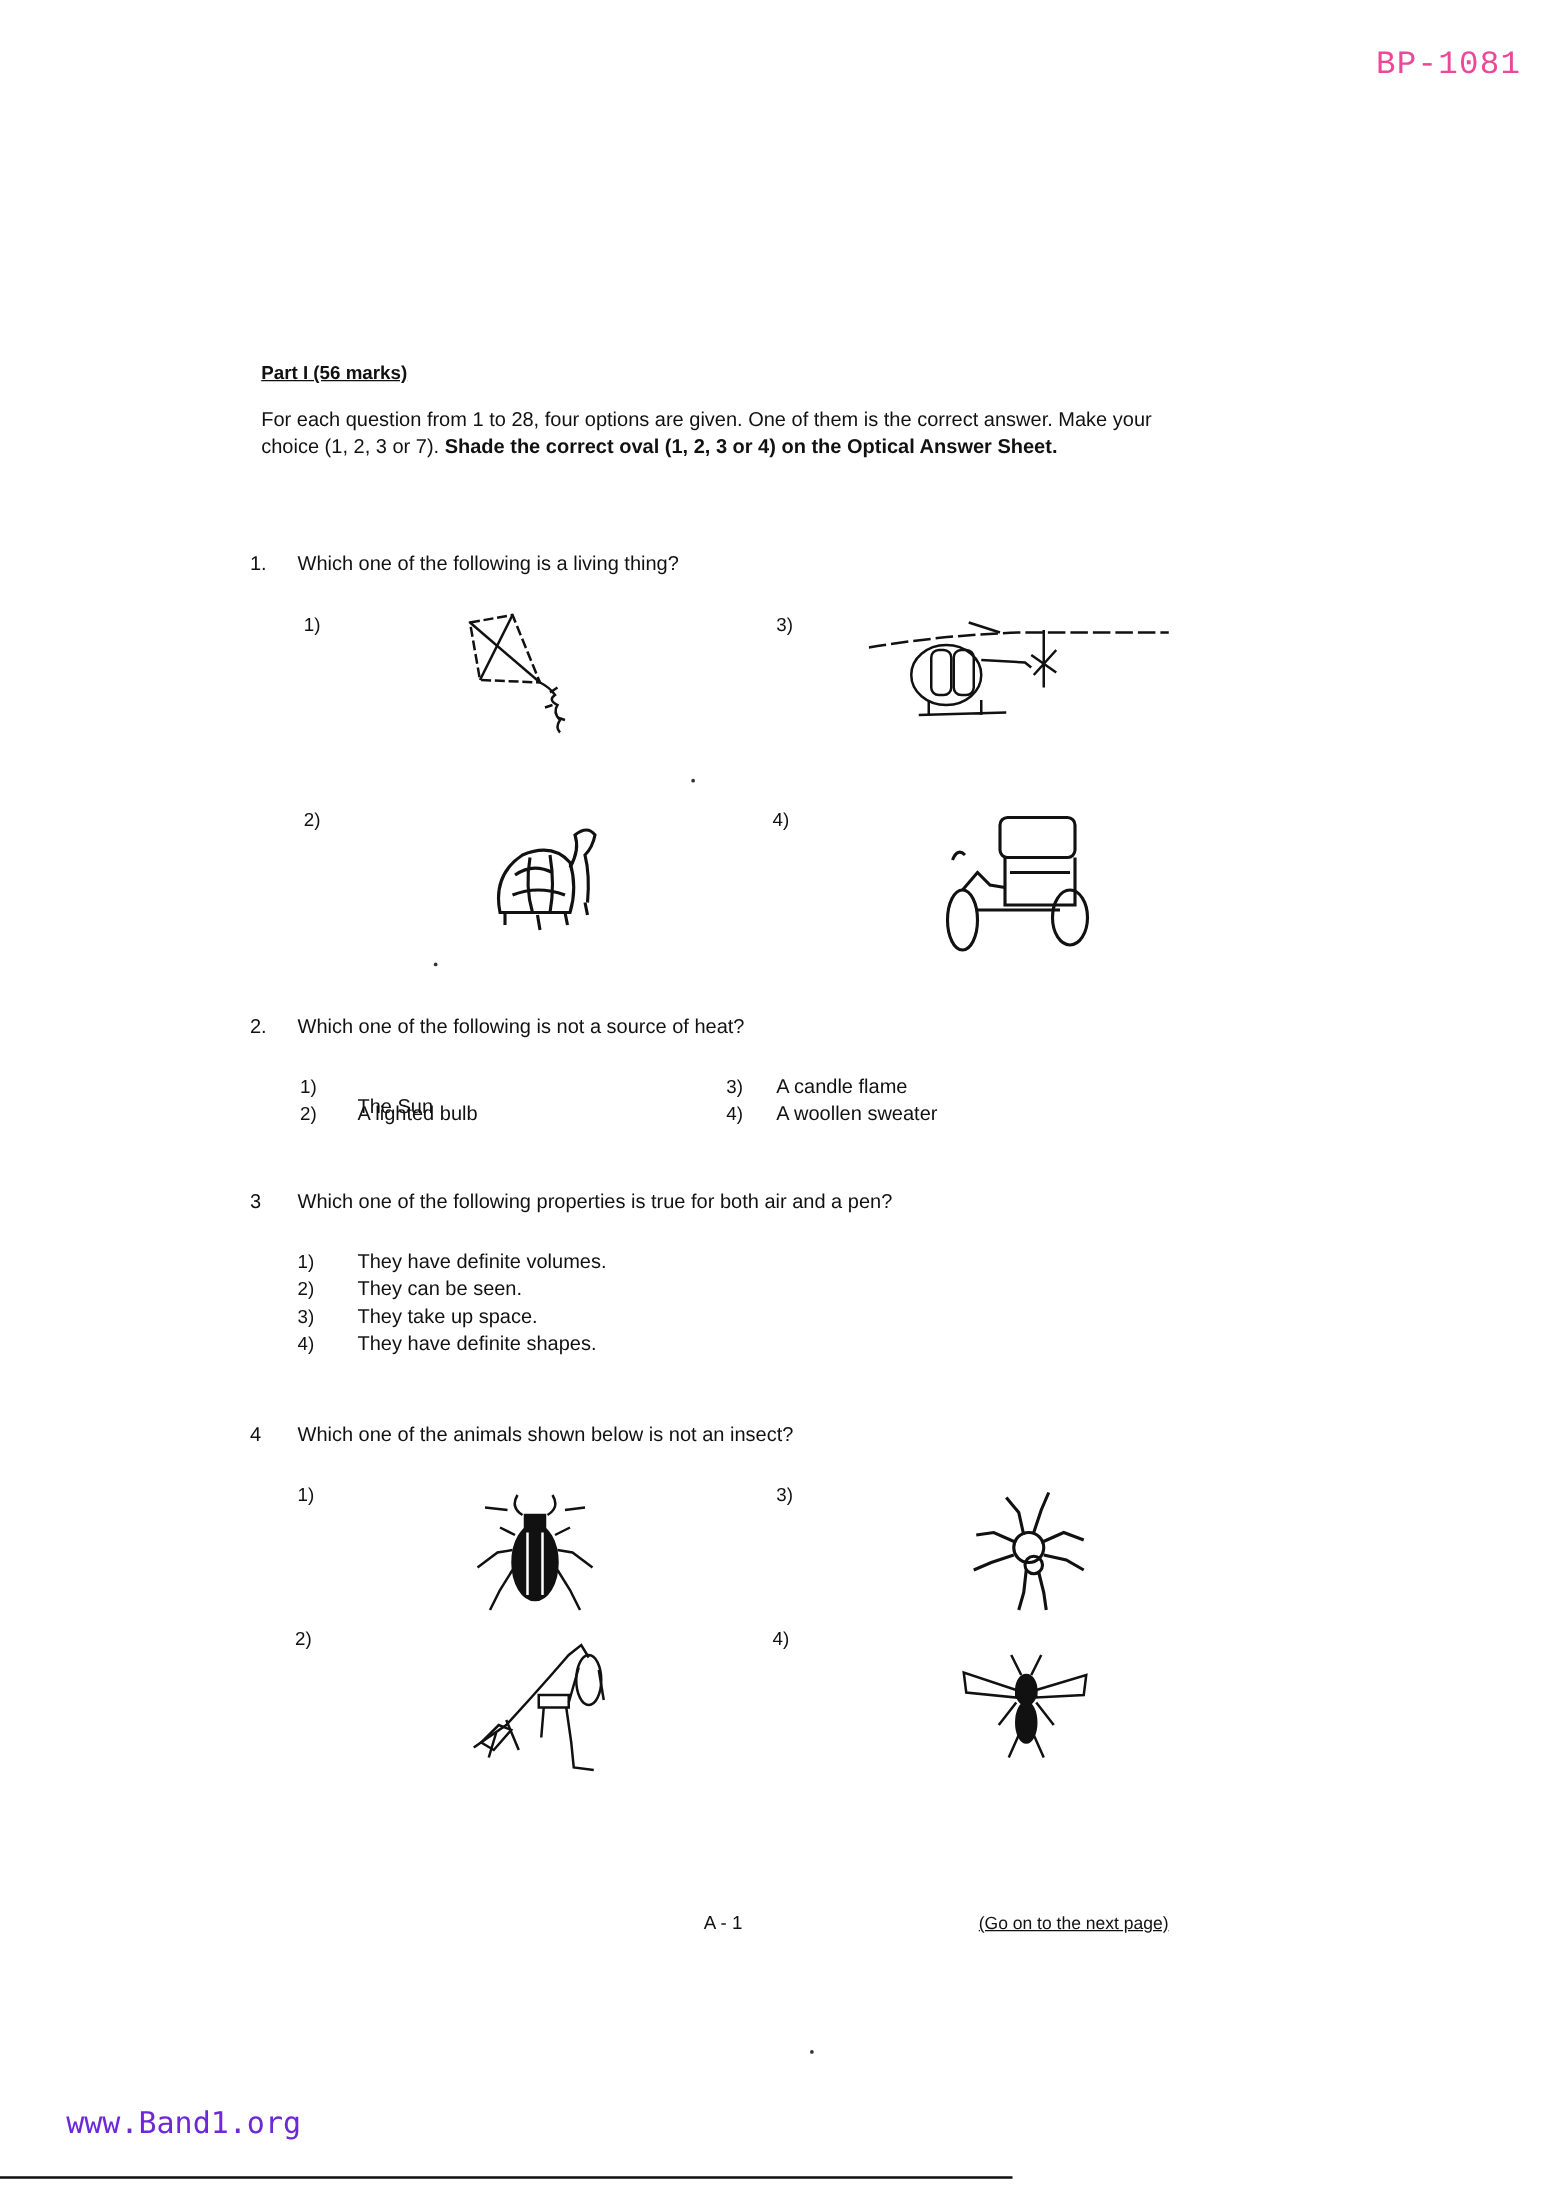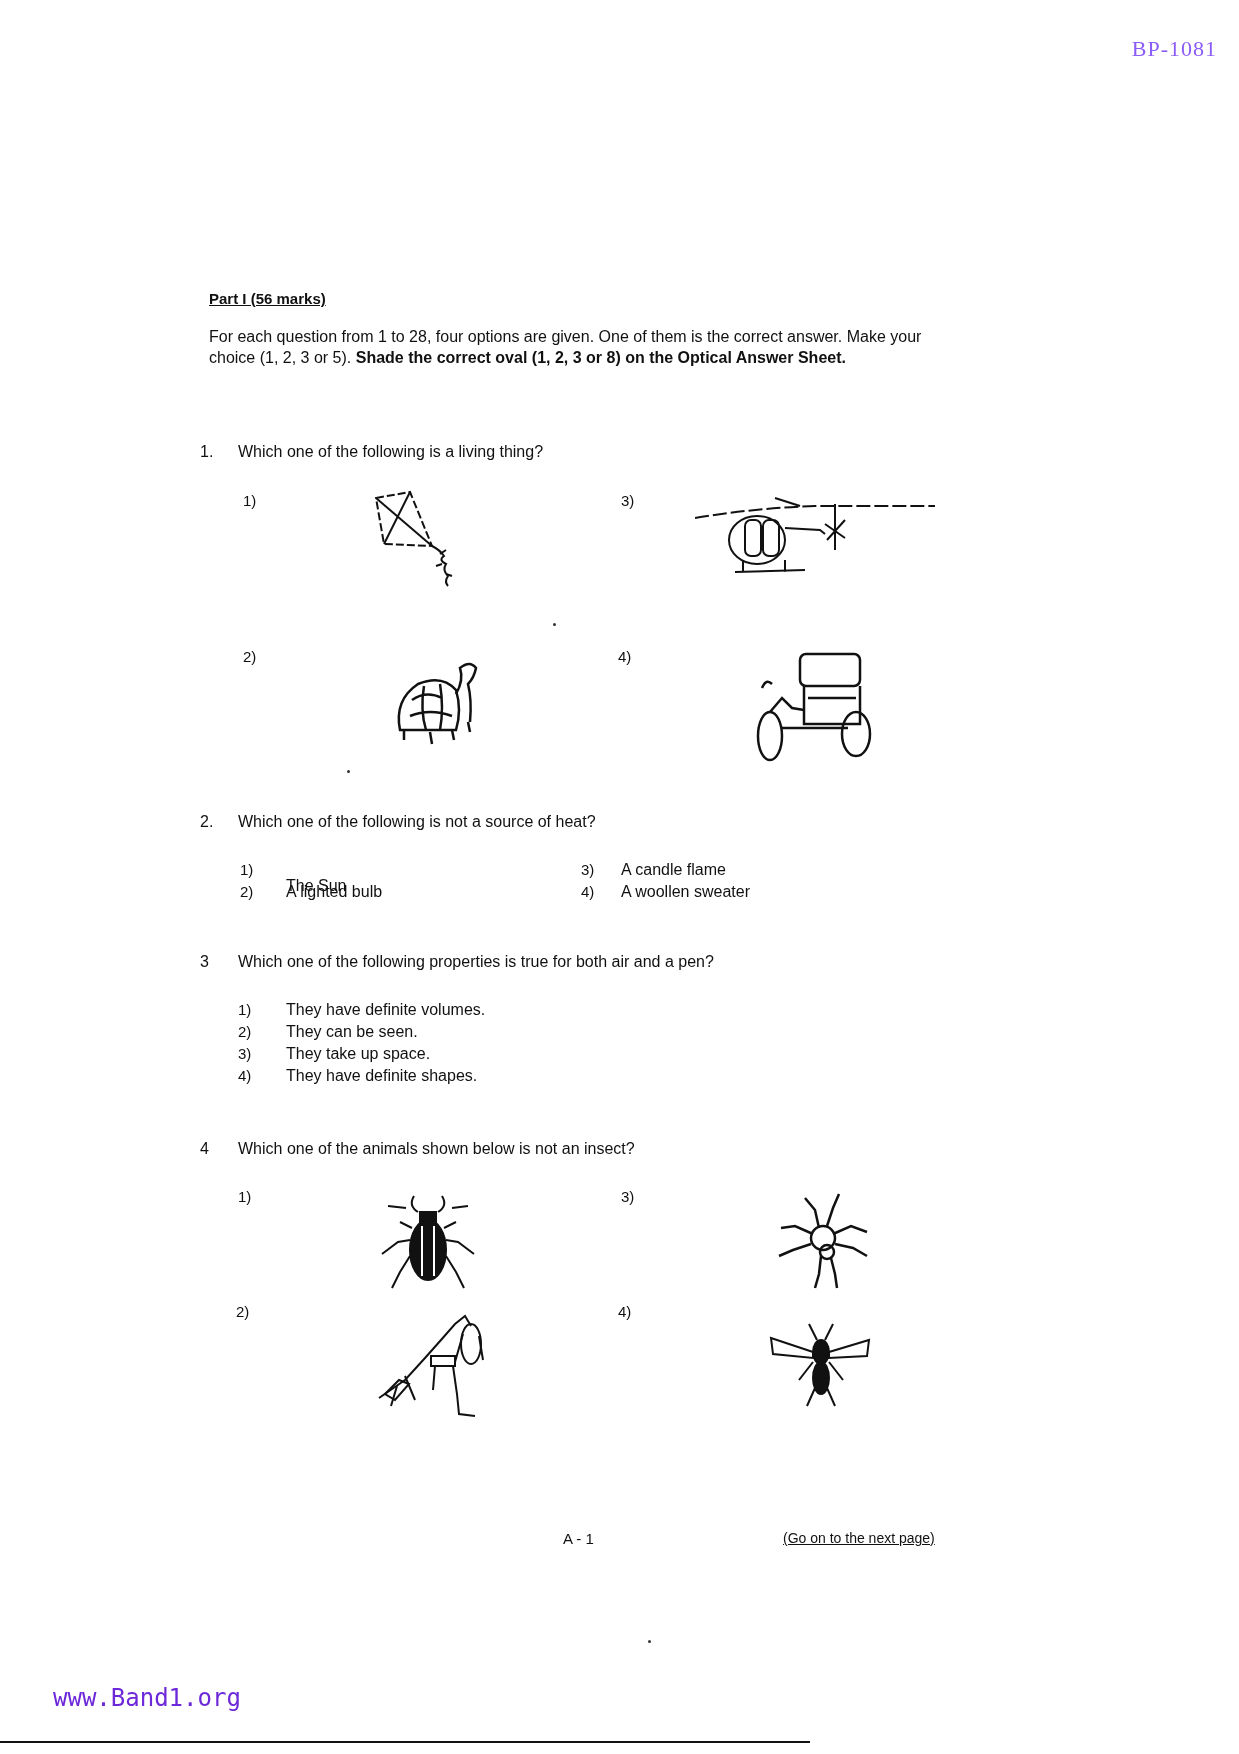--- a/index.html
+++ b/index.html
@@ -2,22 +2,22 @@
 <html><head>
   <meta charset="utf-8">
   <style>
     html, body { margin: 0; padding: 0; background: #ffffff; }
     body {
       width: 1239px; height: 1754px; position: relative; overflow: hidden;
       font-family: "Liberation Sans", sans-serif; color: #111;
     }
     .abs { position: absolute; }
     .code {
-      top: 36px; right: 22px; font-family: Liberation Serif, serif;
-      font-size: 22px; letter-spacing: 1px; color: #8b5cf6;
+      top: 36px; right: 22px; font-family: Liberation Mono, monospace;
+      font-size: 26px; letter-spacing: 1px; color: #ec4899;
     }
     .part-title {
       left: 209px; top: 290px; font-size: 15px; font-weight: bold;
       text-decoration: underline;
     }
     .instructions {
       left: 209px; top: 326px; width: 735px; font-size: 16px; line-height: 21px;
     }
     .instructions b { font-weight: bold; }
     .q { font-size: 16px; }
@@ -35,21 +35,21 @@
     .baseline { left: 0; top: 1741px; width: 810px; height: 2px; background: #111; }
     .dot { width: 3px; height: 3px; background: #333; border-radius: 50%; }
   </style>
 </head>
 <body>
 
 <div class="abs code">BP-1081</div>
 
 <div class="abs part-title">Part I (56 marks)</div>
 <div class="abs instructions">
-  <span>For each question from 1 to 28, four options are given. One of them is the correct answer. Make your choice (1, 2, 3 or 5). </span><b>Shade the correct oval (1, 2, 3 or 8) on the Optical Answer Sheet.</b>
+  <span>For each question from 1 to 28, four options are given. One of them is the correct answer. Make your choice (1, 2, 3 or 7). </span><b>Shade the correct oval (1, 2, 3 or 4) on the Optical Answer Sheet.</b>
 </div>
 
 <div class="abs q" style="left:200px; top:443px; width:800px; height:20px;">
   <span class="num">1.</span>
   <span class="text">Which one of the following is a living thing?</span>
 </div>
 <div class="abs opt-label" style="left:243px; top:492px;">1)</div>
 <div class="abs pic" style="left:370px; top:490px;">
   <svg width="120" height="100" viewBox="0 0 120 100" fill="none" stroke="#111" stroke-width="2">
     <polygon points="6,8 40,2 62,56 14,54" stroke-dasharray="8 3"></polygon>

